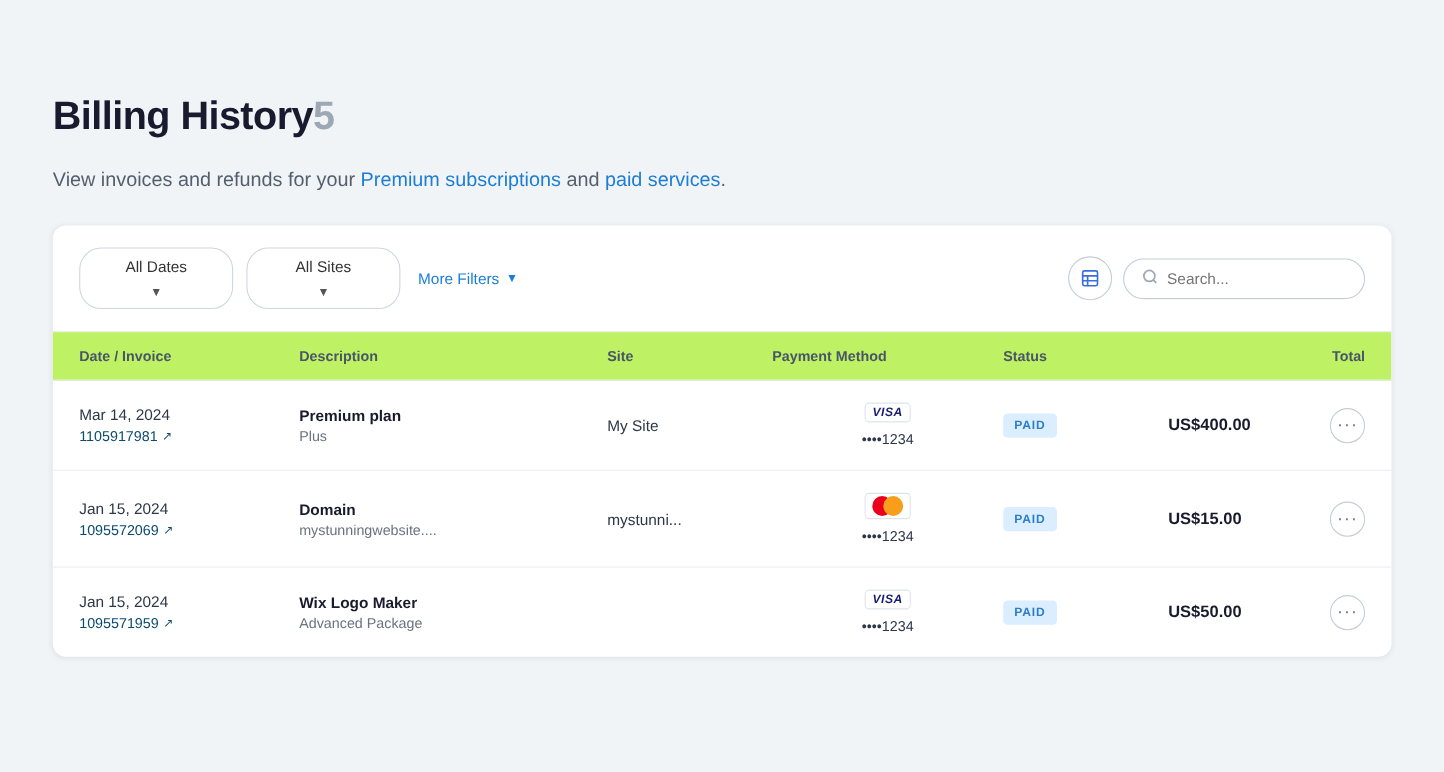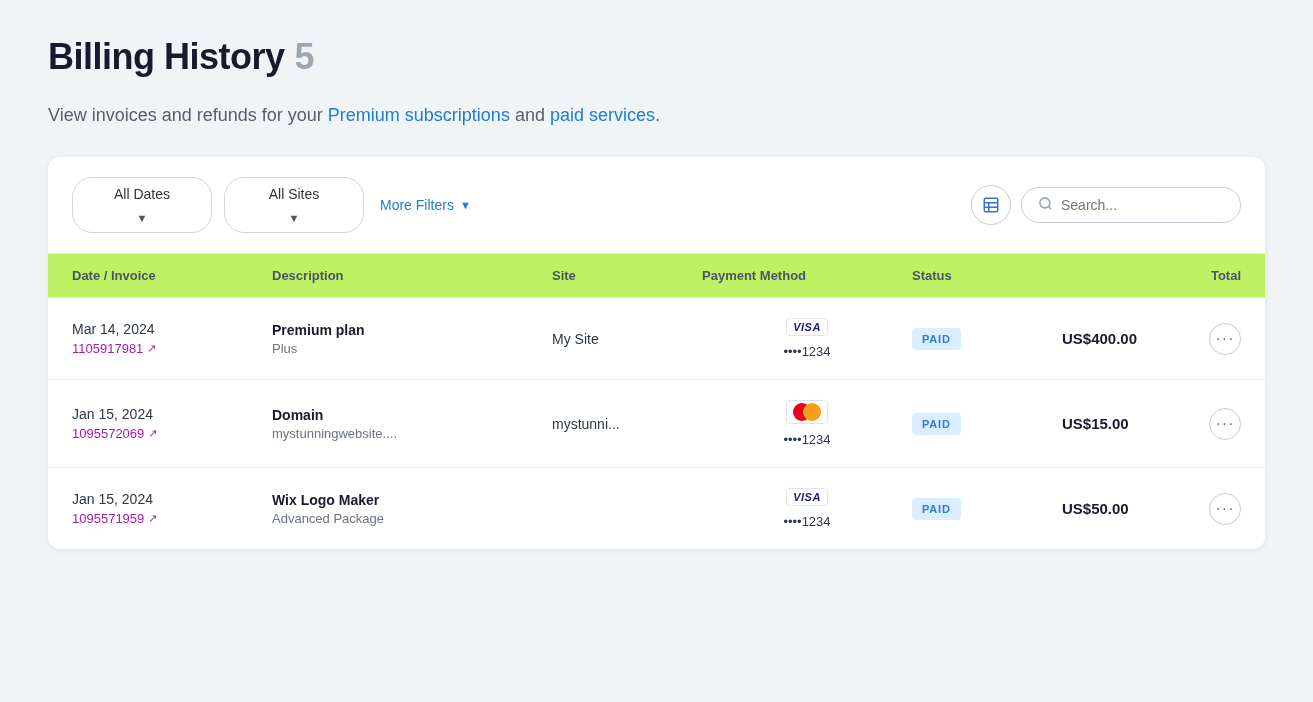--- a/index.html
+++ b/index.html
@@ -10,22 +10,22 @@
       padding: 36px 48px;
     }
 
     .page-header {
       margin-bottom: 28px;
     }
 
     .page-title-row {
       display: flex;
       align-items: baseline;
-      gap: 10px;
       margin-bottom: 8px;
+      margin-top: 48px;
     }
 
     .page-title {
       font-size: 36px;
       font-weight: 800;
       color: #1a1a2e;
       letter-spacing: -0.5px;
     }
 
     .page-title-count {
@@ -178,21 +178,21 @@
     .date-cell {}
 
     .date-main {
       font-size: 14px;
       color: #2d3748;
       margin-bottom: 4px;
     }
 
     .invoice-link {
       font-size: 13px;
-      color: #a21caf;
+      color: #0c4a6e;
       cursor: pointer;
       display: flex;
       align-items: center;
       gap: 4px;
     }
 
     .invoice-link .ext-icon {
       font-size: 11px;
     }
 

